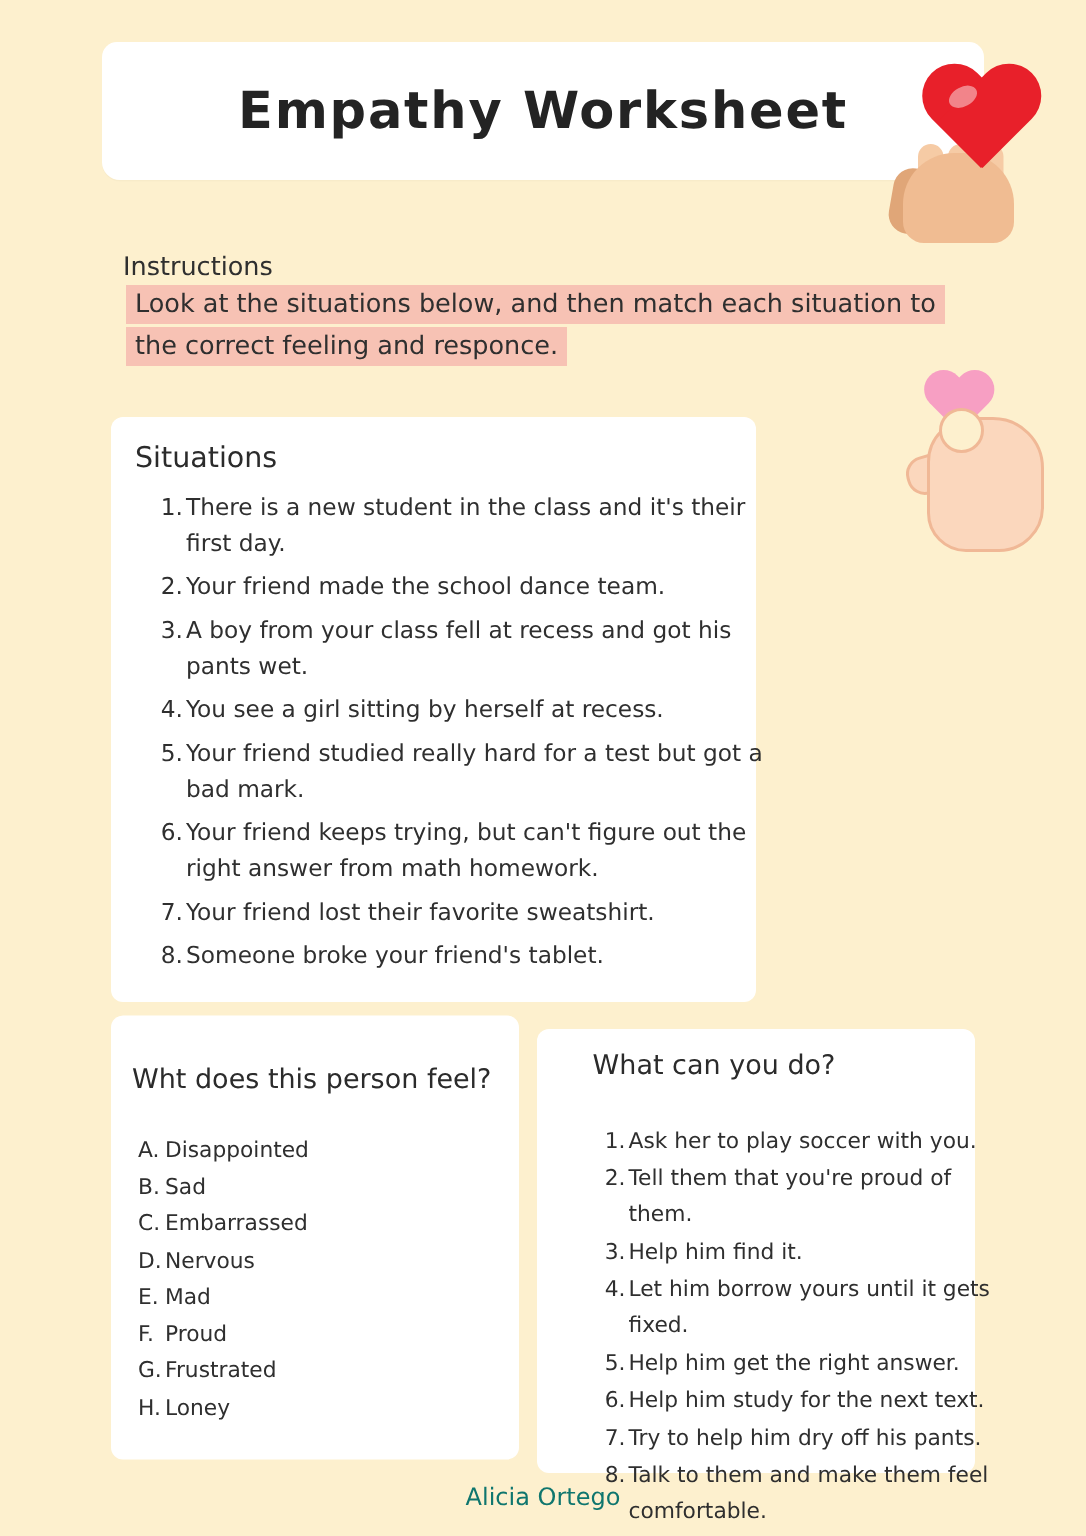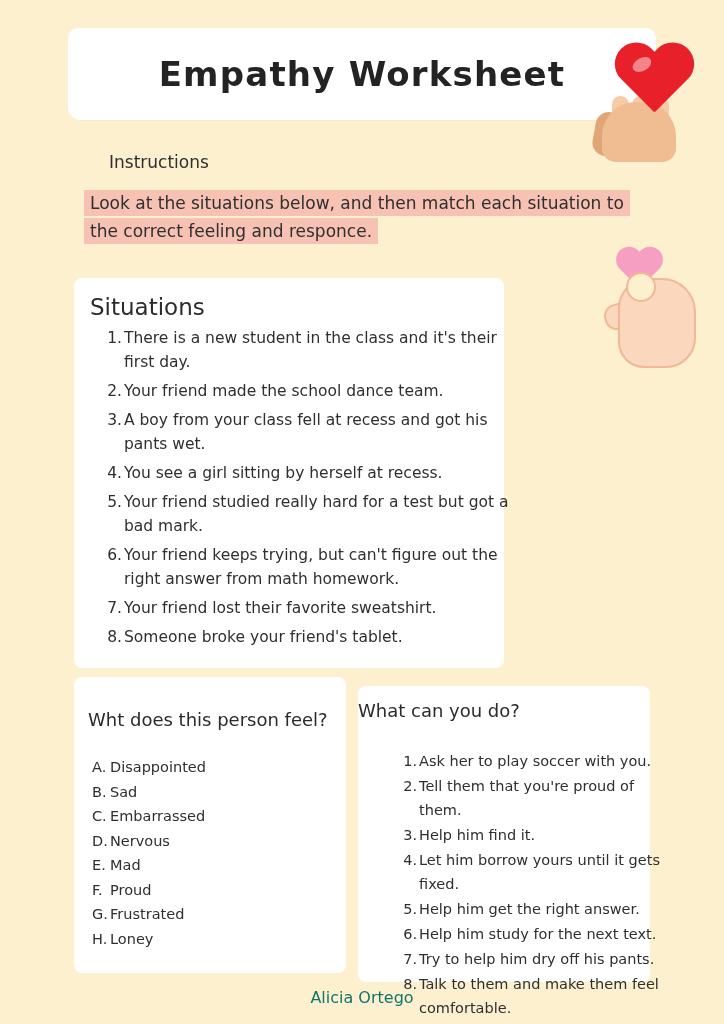--- a/index.html
+++ b/index.html
@@ -136,24 +136,23 @@
     height: 13px;
     background: rgba(255,255,255,0.45);
     border-radius: 50%;
     transform: rotate(-28deg);
   }
 
   
   .instructions-label {
     position: absolute;
     left: 82px;
-    top: 152px;
+    top: 168px;
     font-size: 17px;
     color: #2f2f2f;
-    margin-left: 27px;
   }
   .instructions-box {
     position: absolute;
     left: 74px;
     top: 183px;
     width: 578px;
     padding: 6px 10px 8px 10px;
     box-sizing: border-box;
   }
   .instr-line {
@@ -228,21 +227,21 @@
     background: #ffffff;
     border-radius: 8px;
   }
   .situations-card {
     left: 74px;
     top: 278px;
     width: 430px;
     height: 390px;
   }
   .card-heading {
-    font-size: 23px;
+    font-size: 19px;
     color: #2b2b2b;
     margin: 0;
     padding: 0;
   }
   .situations-heading {
     position: absolute;
     left: 16px;
     top: 16px;
   }
   .num-list {
@@ -310,21 +309,21 @@
     left: 358px;
     top: 686px;
     width: 292px;
     height: 296px;
   }
   .actions-heading {
     position: absolute;
     top: 14px;
     left: 0;
     width: 236px;
-    text-align: left;
+    text-align: center;
     font-size: 18px;
   }
   .actions-list {
     position: absolute;
     left: 22px;
     top: 48px;
     width: 250px;
     margin: 15px;
     padding: 0 0 0 24px;
     list-style: none;

